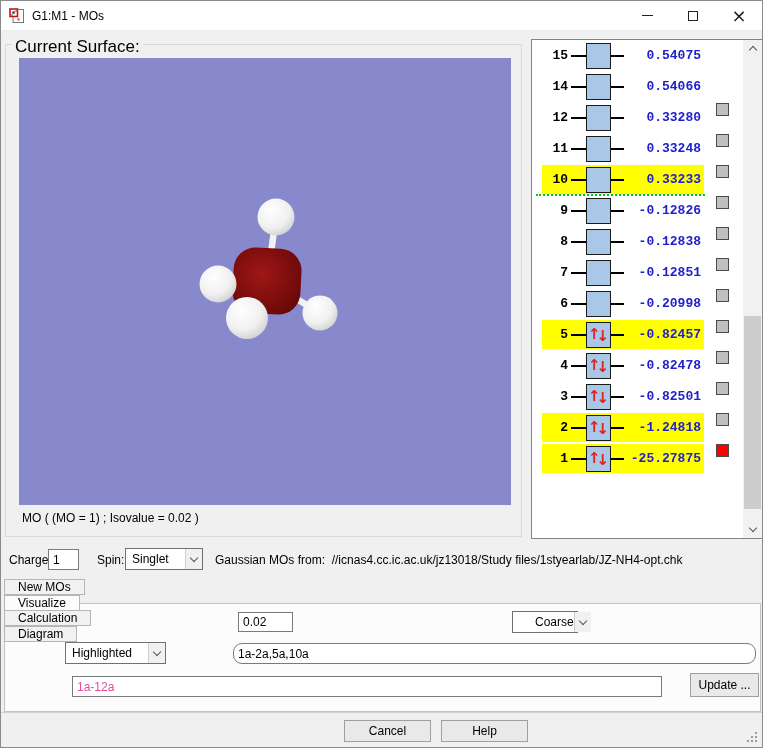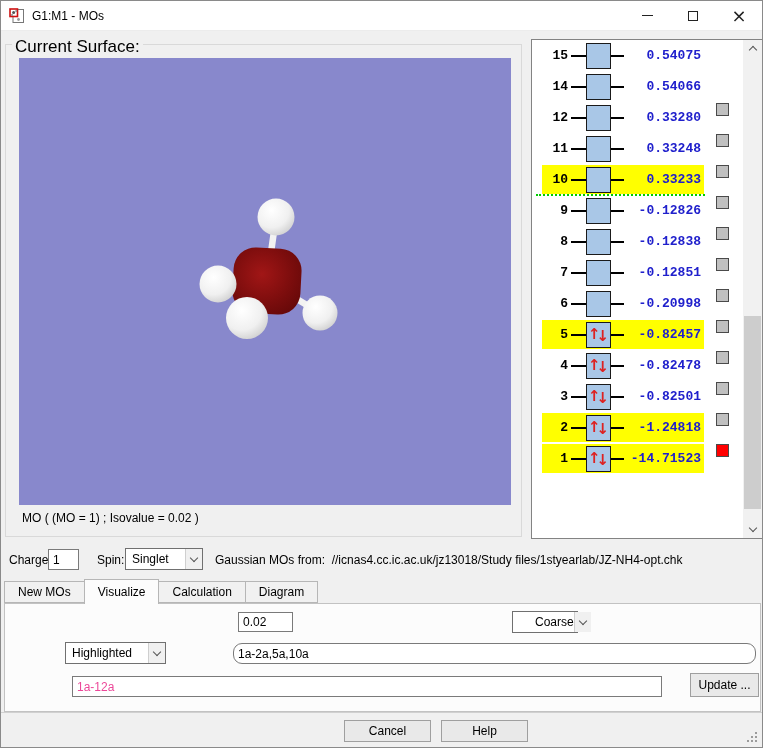--- a/index.html
+++ b/index.html
@@ -67,21 +67,21 @@
   .lbl { position:absolute; font-size:12px; white-space:nowrap; }
   .tbox { position:absolute; border:1px solid #7a7a7a; background:#fff;
     display:flex; align-items:center; padding:0 4px; font-size:12px; white-space:nowrap; overflow:hidden; }
   .tbox.muted { color:#ec4899; }
   .combo { position:absolute; border:1px solid #707070; background:#fff;
     display:flex; align-items:stretch; }
   .combo .txt { flex:1; display:flex; align-items:center; padding-left:6px; font-size:12px; }
   .combo .dd { width:17px; flex:none; background:#f0f0f0; border-left:1px solid #cfcfcf;
     display:flex; align-items:center; justify-content:center; }
   
-  .tab-bar { position:absolute; left:3px; top:578px; height:25px; display:flex; align-items:center; z-index:3; }
+  .tab-bar { position:absolute; left:3px; top:578px; height:25px; display:flex; align-items:flex-start; z-index:3;flex-direction:column; }
   .tab { height:22px; padding:0 13px; background:#f1f1f1; border:1px solid #b6b6b6;
     display:flex; align-items:center; font-size:12px; margin-right:-1px; }
   .tab.active { height:25px; background:#fcfcfc; border-bottom:none; z-index:4; }
   .tab-panel { position:absolute; left:3px; top:602px; width:757px; height:109px;
     background:#fcfcfc; border:1px solid #c2c2c2; z-index:1; }
   
   .footer { position:absolute; left:0; top:711px; width:100%; height:37px;
     background:#f0f0f0; border-top:1px solid #d0d0d0; }
   .btn { position:absolute; background:#e9e9e9; border:1px solid #9f9f9f;
     display:flex; align-items:center; justify-content:center; font-size:12px; }
@@ -294,21 +294,21 @@
         </div>
         <div class="mo-row">
           <div class="mo-main hl">
             <span class="mo-num">1</span>
             <span class="mo-line l1"></span>
             <span class="mo-box">
               <span class="arr up">↑</span>
               <span class="arr dn">↓</span>
             </span>
             <span class="mo-line l2"></span>
-            <span class="mo-energy">-14.71523</span>
+            <span class="mo-energy">-25.27875</span>
           </div>
           <span class="mo-cb red"></span>
         </div>
       </div>
     <div class="mo-scrollbar">
       <div class="sb-btn up">
           <span class="chev u"></span>
         </div>
       <div class="sb-thumb"></div>
       <div class="sb-btn down">

